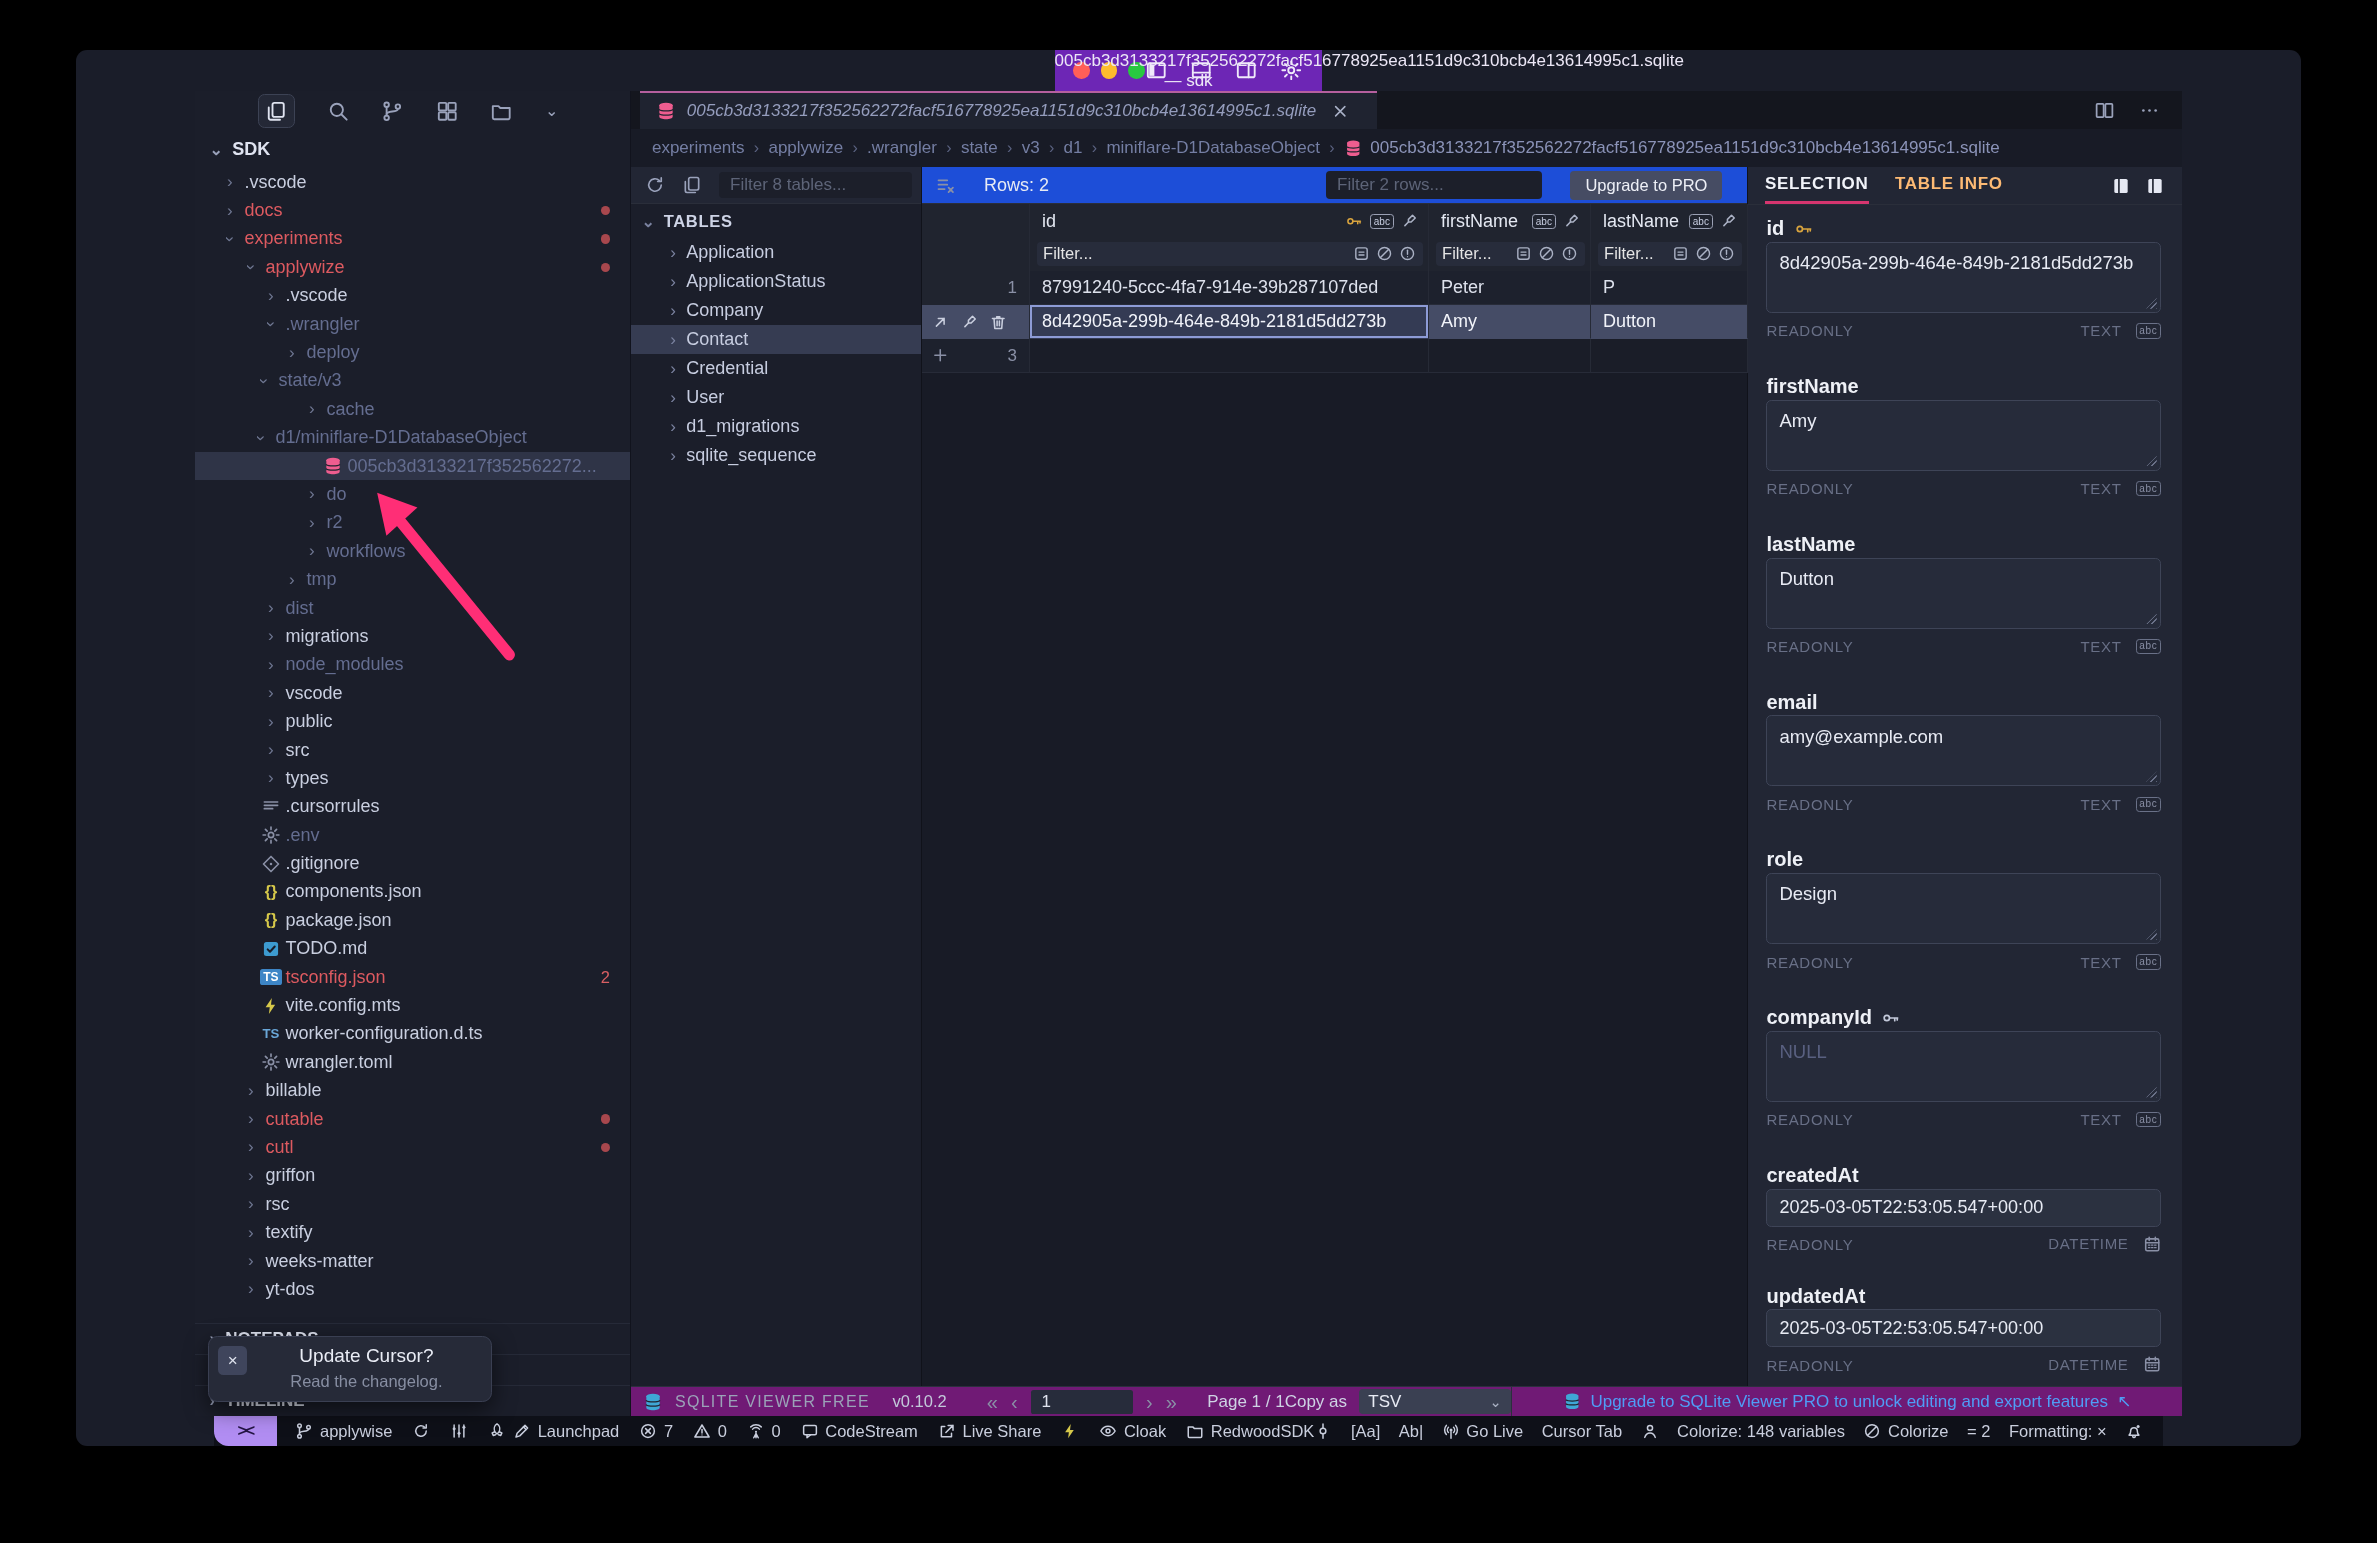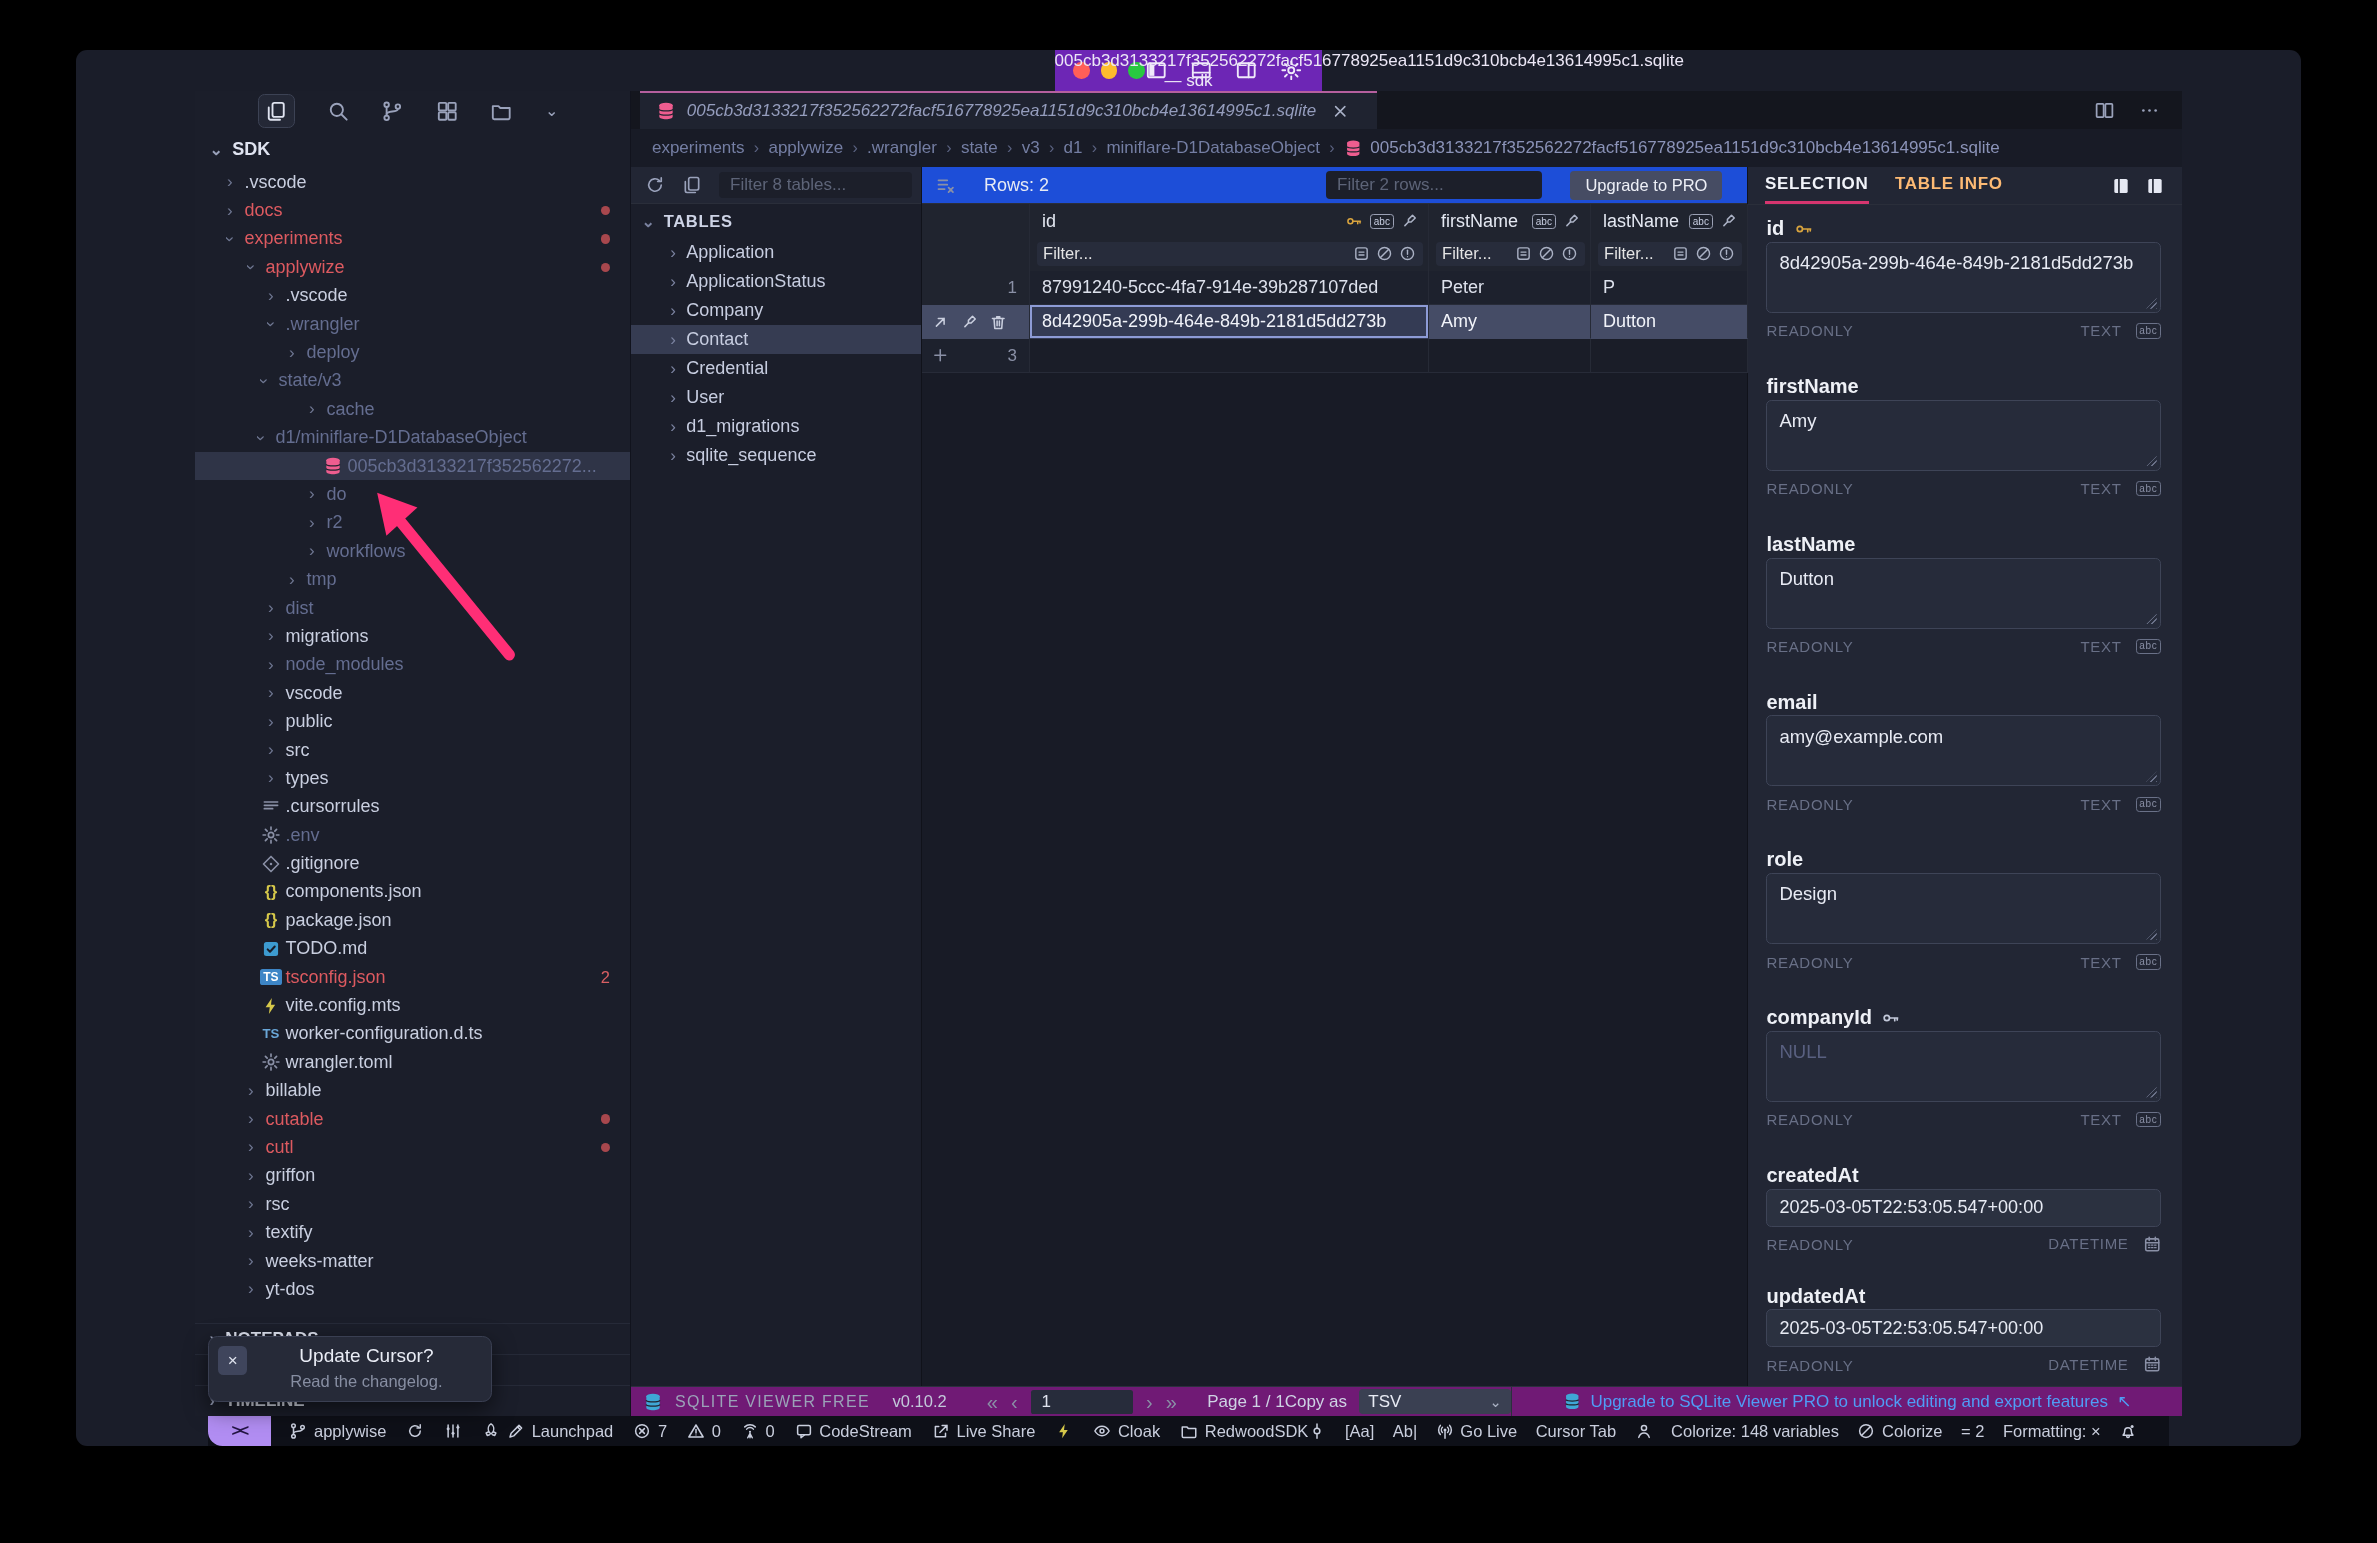--- a/index.html
+++ b/index.html
@@ -158,21 +158,21 @@
   .tsvsel .chev { color:#aab1c4; font-size:14.5px; }
   .upzone { width:671px; flex:0 0 671px; border-left:1.3px solid #2b2f3d; height:100%; display:flex; align-items:center;
             justify-content:center; gap:9.3px; color:#4f9df6; font-size:17px; }
   .upzone .icn { width:18.5px; height:18.5px; }
 
   
   .statusbar { height:30px; flex:0 0 30px; background:#0e1018; display:flex; align-items:center; font-size:16.5px; color:#c9cedd; }
   .chip { width:63px; height:100%; background:#b18df2; color:#241544; display:flex; align-items:center; justify-content:center;
           font-weight:bold; font-size:17px; letter-spacing:-2px; border-bottom-left-radius:14.5px; flex:0 0 63px; }
   .sb-left { display:flex; align-items:center; gap:20px; padding-left:18.5px; }
-  .sb-right { margin-left:auto; display:flex; align-items:center; gap:18.5px; padding-right:32px; }
+  .sb-right { margin-left:auto; display:flex; align-items:center; gap:18.5px; padding-right:20px; }
   .sb-item { display:flex; align-items:center; gap:6.6px; white-space:nowrap; }
   .sb-item .icn { width:18px; height:18px; }
 
   
   .arrow-overlay { position:absolute; left:0; top:0; width:2225px; height:1396px; pointer-events:none; z-index:40; }
   .notif { position:absolute; left:132px; top:1286px; width:284px; height:66px; background:#262a38;
            border:1.3px solid #3a3f52; border-radius:9.3px; box-shadow:0 8px 22.5px rgba(0,0,0,.55); z-index:50; }
   .notif .nx { position:absolute; left:9.3px; top:9.3px; width:29px; height:29px; background:#3f455c; border-radius:5.3px;
                color:#dfe3ee; display:flex; align-items:center; justify-content:center; font-size:17px; }
   .notif .ntitle { text-align:center; padding:8px 13.2px 0 46px; font-size:19px; color:#e9ecf5; }

